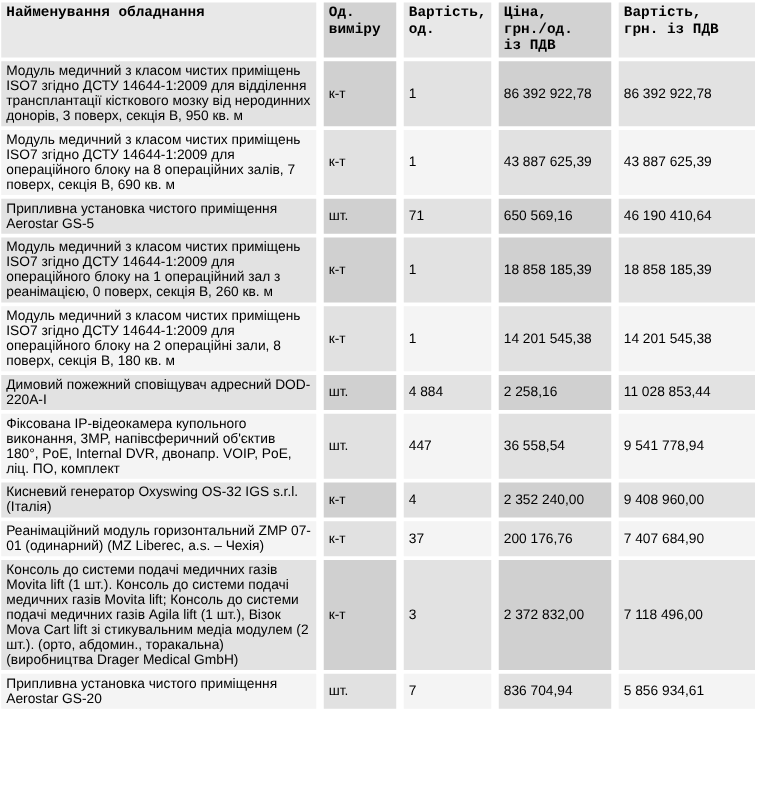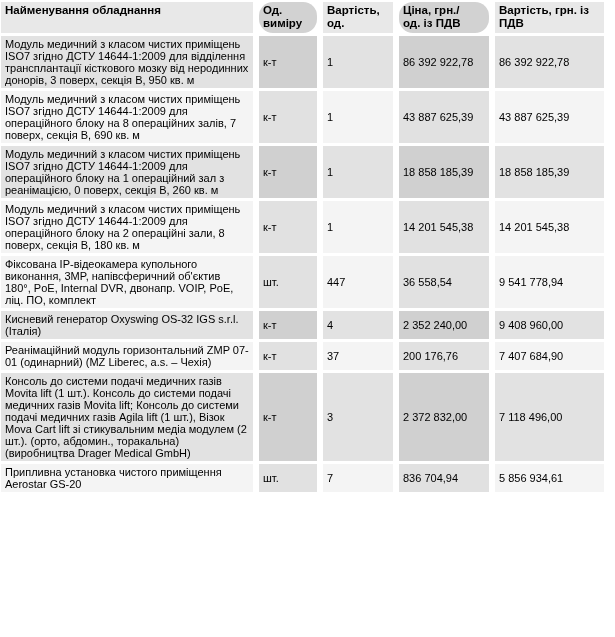--- a/index.html
+++ b/index.html
@@ -30,30 +30,31 @@
     color: var(--text);
     text-align: left;
     overflow: hidden;
   }
   table.eq th {
     font-size: 11.5px;
     line-height: 13px;
     font-weight: bold;
     vertical-align: top;
     padding: 2px 15px 3px 4px;
+    font-family: Liberation Mono, monospace;
   }
   table.eq td {
     font-size: 11px;
     line-height: 12px;
     font-weight: normal;
     vertical-align: middle;
     padding: 2px 4px;
   }
   thead th.light { background: var(--hdr-light); }
-  thead th.dark  { background: var(--hdr-dark); border-radius: 14px; }
+  thead th.dark  { background: var(--hdr-dark); }
   tr.odd  td.light { background: var(--odd-light); }
   tr.odd  td.dark  { background: var(--odd-dark); }
   tr.even td.light { background: var(--even-light); }
   tr.even td.dark  { background: var(--even-dark); }
 </style>
 </head>
 <body>
 
 <table class="eq">
   <colgroup>
@@ -81,32 +82,46 @@
     <td class="light">86 392 922,78</td>
   </tr>
       <tr class="even">
     <td class="light">Модуль медичний з класом чистих приміщень ISO7 згідно ДСТУ 14644-1:2009 для операційного блоку на 8 операційних залів, 7 поверх, секція В, 690 кв. м</td>
     <td class="dark">к-т</td>
     <td class="light">1</td>
     <td class="dark">43 887 625,39</td>
     <td class="light">43 887 625,39</td>
   </tr>
       <tr class="odd">
+    <td class="light">Припливна установка чистого приміщення Aerostar GS-5</td>
+    <td class="dark">шт.</td>
+    <td class="light">71</td>
+    <td class="dark">650 569,16</td>
+    <td class="light">46 190 410,64</td>
+  </tr>
+      <tr class="odd">
     <td class="light">Модуль медичний з класом чистих приміщень ISO7 згідно ДСТУ 14644-1:2009 для операційного блоку на 1 операційний зал з реанімацією, 0 поверх, секція В, 260 кв. м</td>
     <td class="dark">к-т</td>
     <td class="light">1</td>
     <td class="dark">18 858 185,39</td>
     <td class="light">18 858 185,39</td>
   </tr>
       <tr class="even">
     <td class="light">Модуль медичний з класом чистих приміщень ISO7 згідно ДСТУ 14644-1:2009 для операційного блоку на 2 операційні зали, 8 поверх, секція В, 180 кв. м</td>
     <td class="dark">к-т</td>
     <td class="light">1</td>
     <td class="dark">14 201 545,38</td>
     <td class="light">14 201 545,38</td>
+  </tr>
+      <tr class="odd">
+    <td class="light">Димовий пожежний сповіщувач адресний DOD-220A-I</td>
+    <td class="dark">шт.</td>
+    <td class="light">4 884</td>
+    <td class="dark">2 258,16</td>
+    <td class="light">11 028 853,44</td>
   </tr>
       <tr class="even">
     <td class="light">Фіксована IP-відеокамера купольного виконання, 3MP, напівсферичний об'єктив 180°, PoE, Internal DVR, двонапр. VOIP, PoE, ліц. ПО, комплект</td>
     <td class="dark">шт.</td>
     <td class="light">447</td>
     <td class="dark">36 558,54</td>
     <td class="light">9 541 778,94</td>
   </tr>
       <tr class="odd">
     <td class="light">Кисневий генератор Oxyswing OS-32 IGS s.r.l. (Італія)</td>

